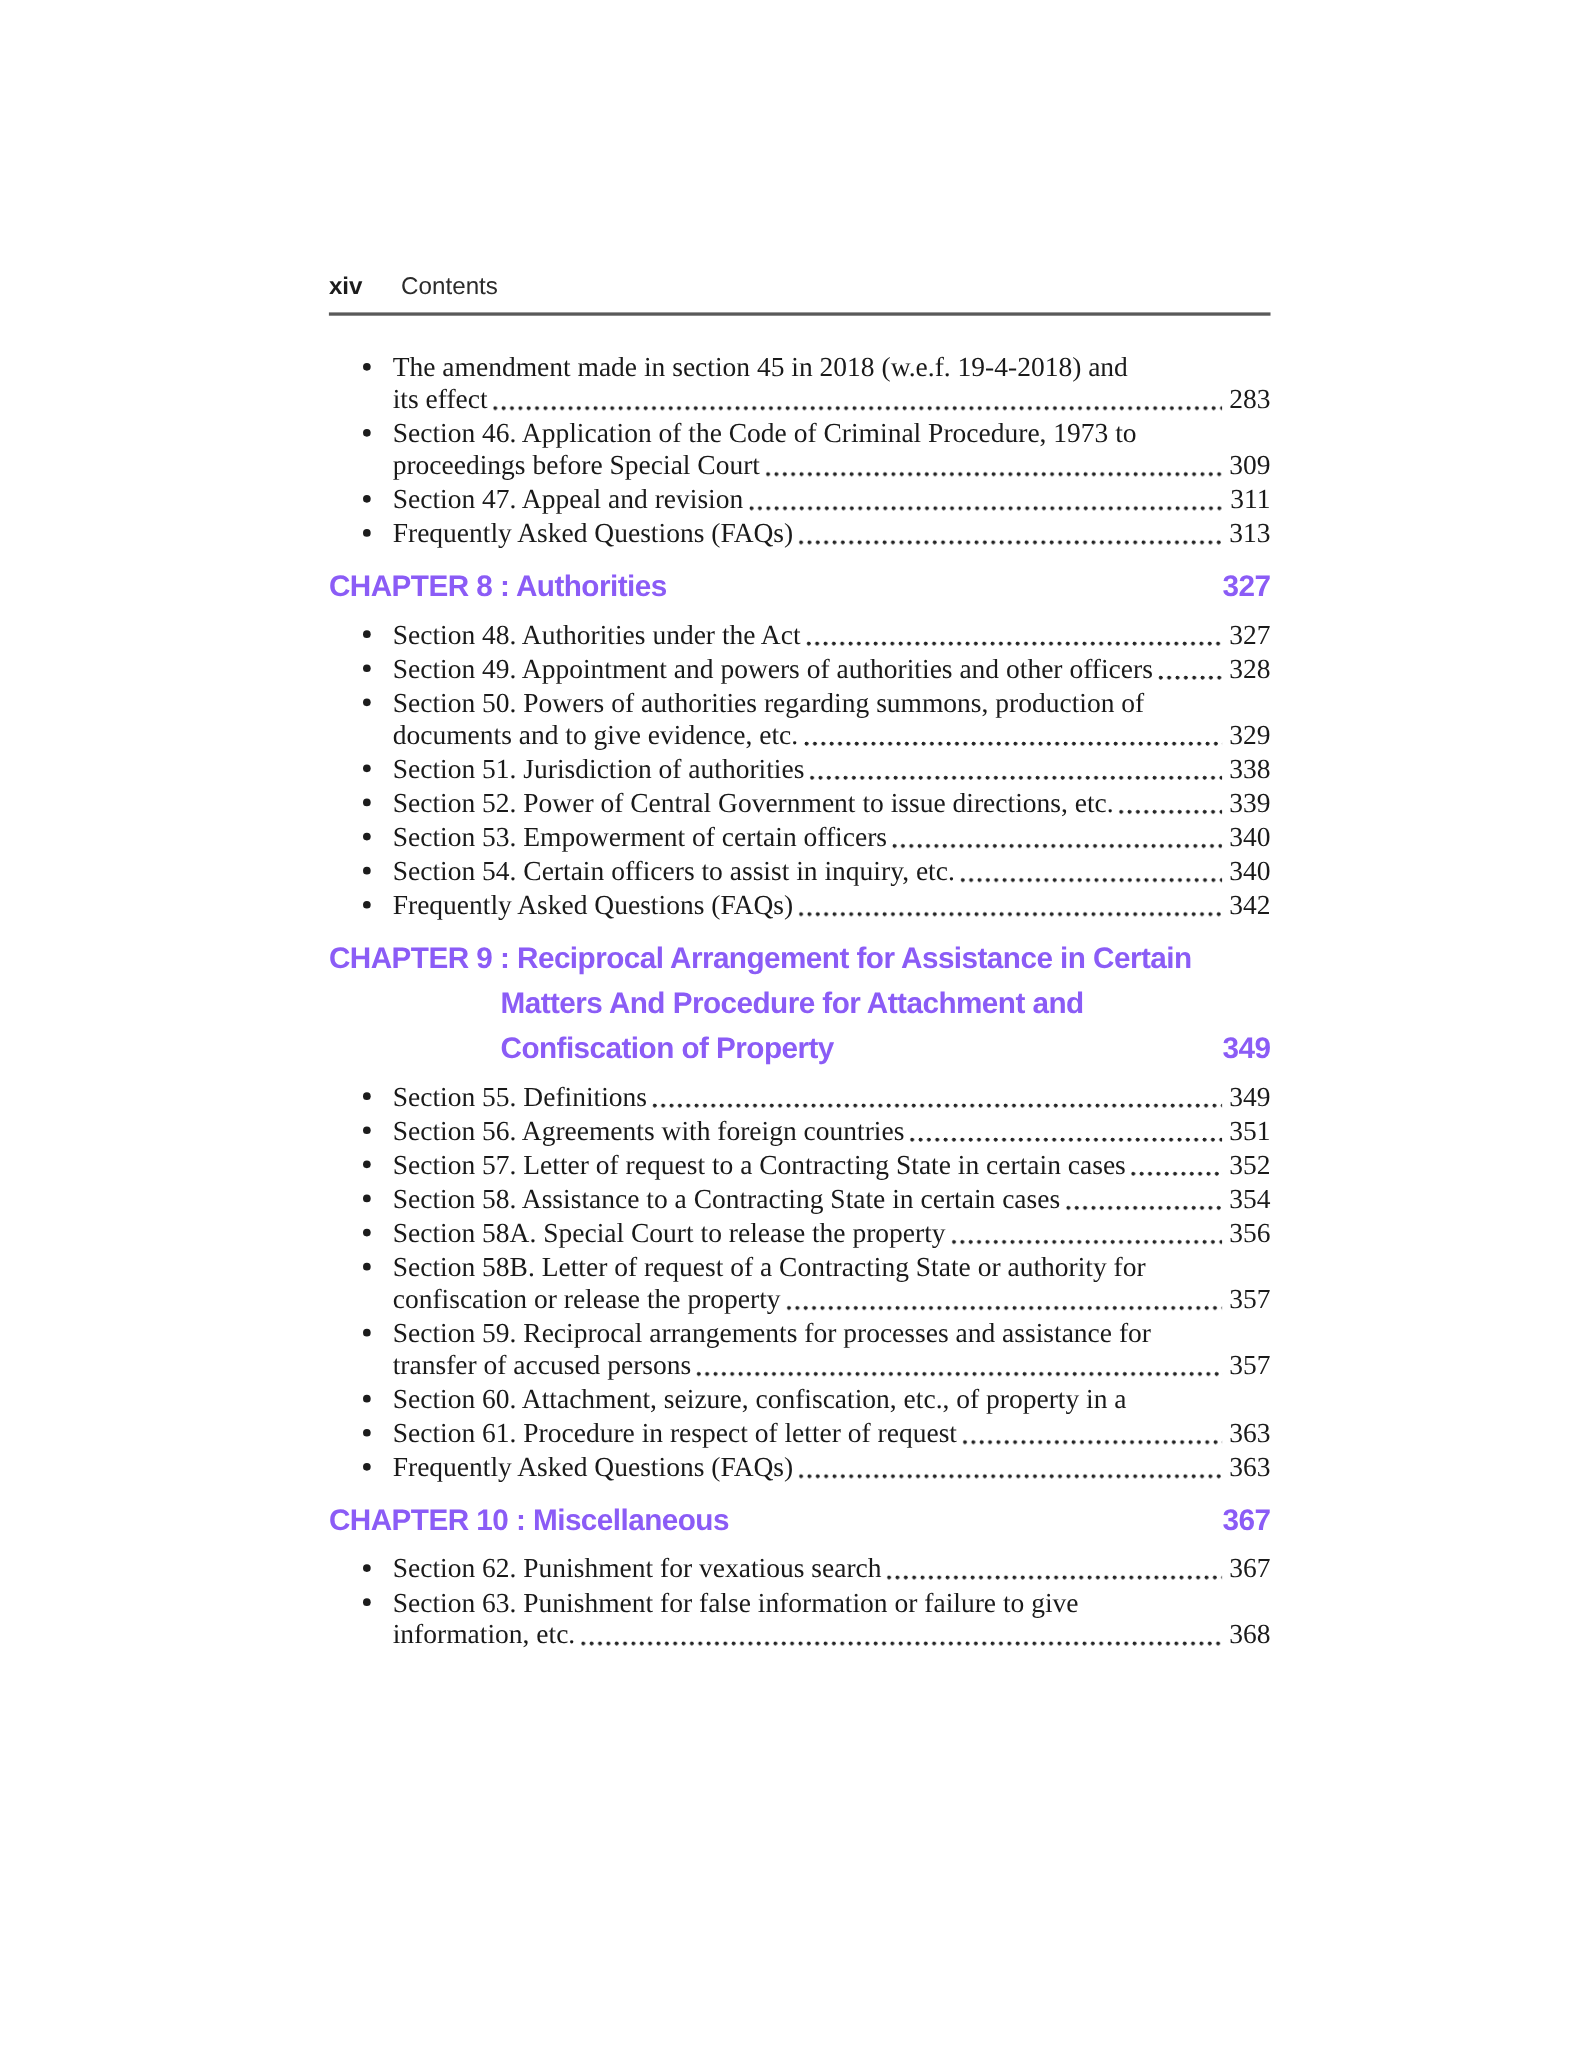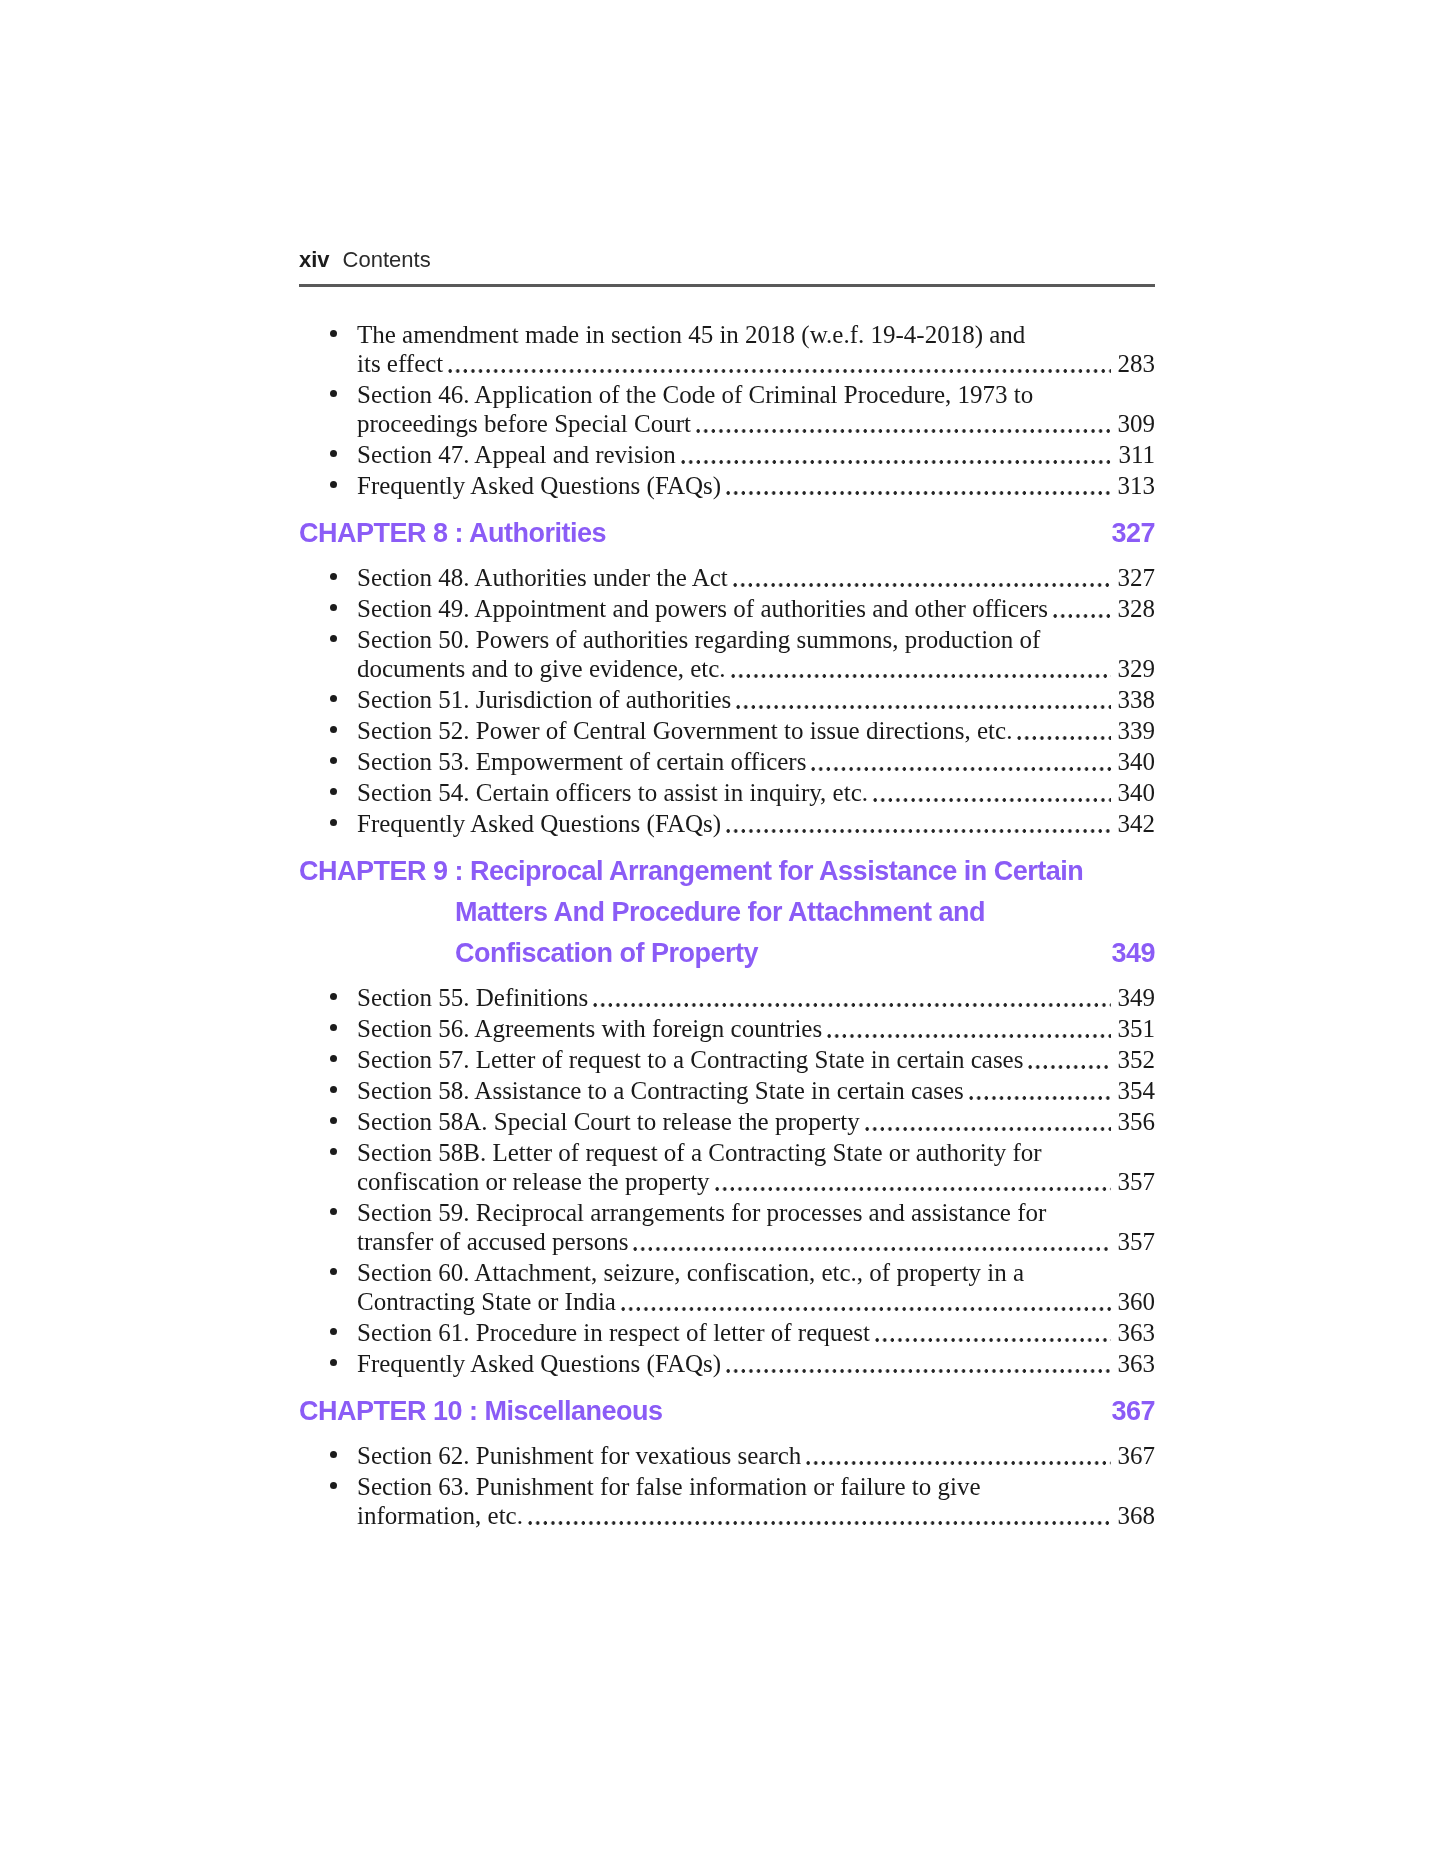--- a/index.html
+++ b/index.html
@@ -15,21 +15,21 @@
   .content {
     position: absolute;
     left: 299px;
     top: 247px;
     width: 856px;
   }
   
   .runhead {
     display: flex;
     align-items: center;
-    gap: 13px;
+    gap: 35px;
     padding-bottom: 11px;
     border-bottom: 3px solid #595959;
     font-family: "Liberation Sans", sans-serif;
     font-size: 22px;
     color: #2b2b2b;
   }
   .folio { font-weight: bold; color: #1c1c1c; }
   
   .toc { padding-top: 33px; }
   .entry {
@@ -249,25 +249,20 @@
           <div class="line">
             <span class="txt">transfer of accused persons</span>
             <span class="leader"></span>
             <span class="pg">357</span>
           </div>
         </div>
         <div class="entry">
           <div class="line">
             <span class="txt">Section 60. Attachment, seizure, confiscation, etc., of property in a</span>
           </div>
-          <div class="line">
-            <span class="txt">Contracting State or India</span>
-            <span class="leader"></span>
-            <span class="pg">360</span>
-          </div>
         </div>
         <div class="entry">
           <div class="line">
             <span class="txt">Section 61. Procedure in respect of letter of request</span>
             <span class="leader"></span>
             <span class="pg">363</span>
           </div>
         </div>
         <div class="entry">
           <div class="line">

